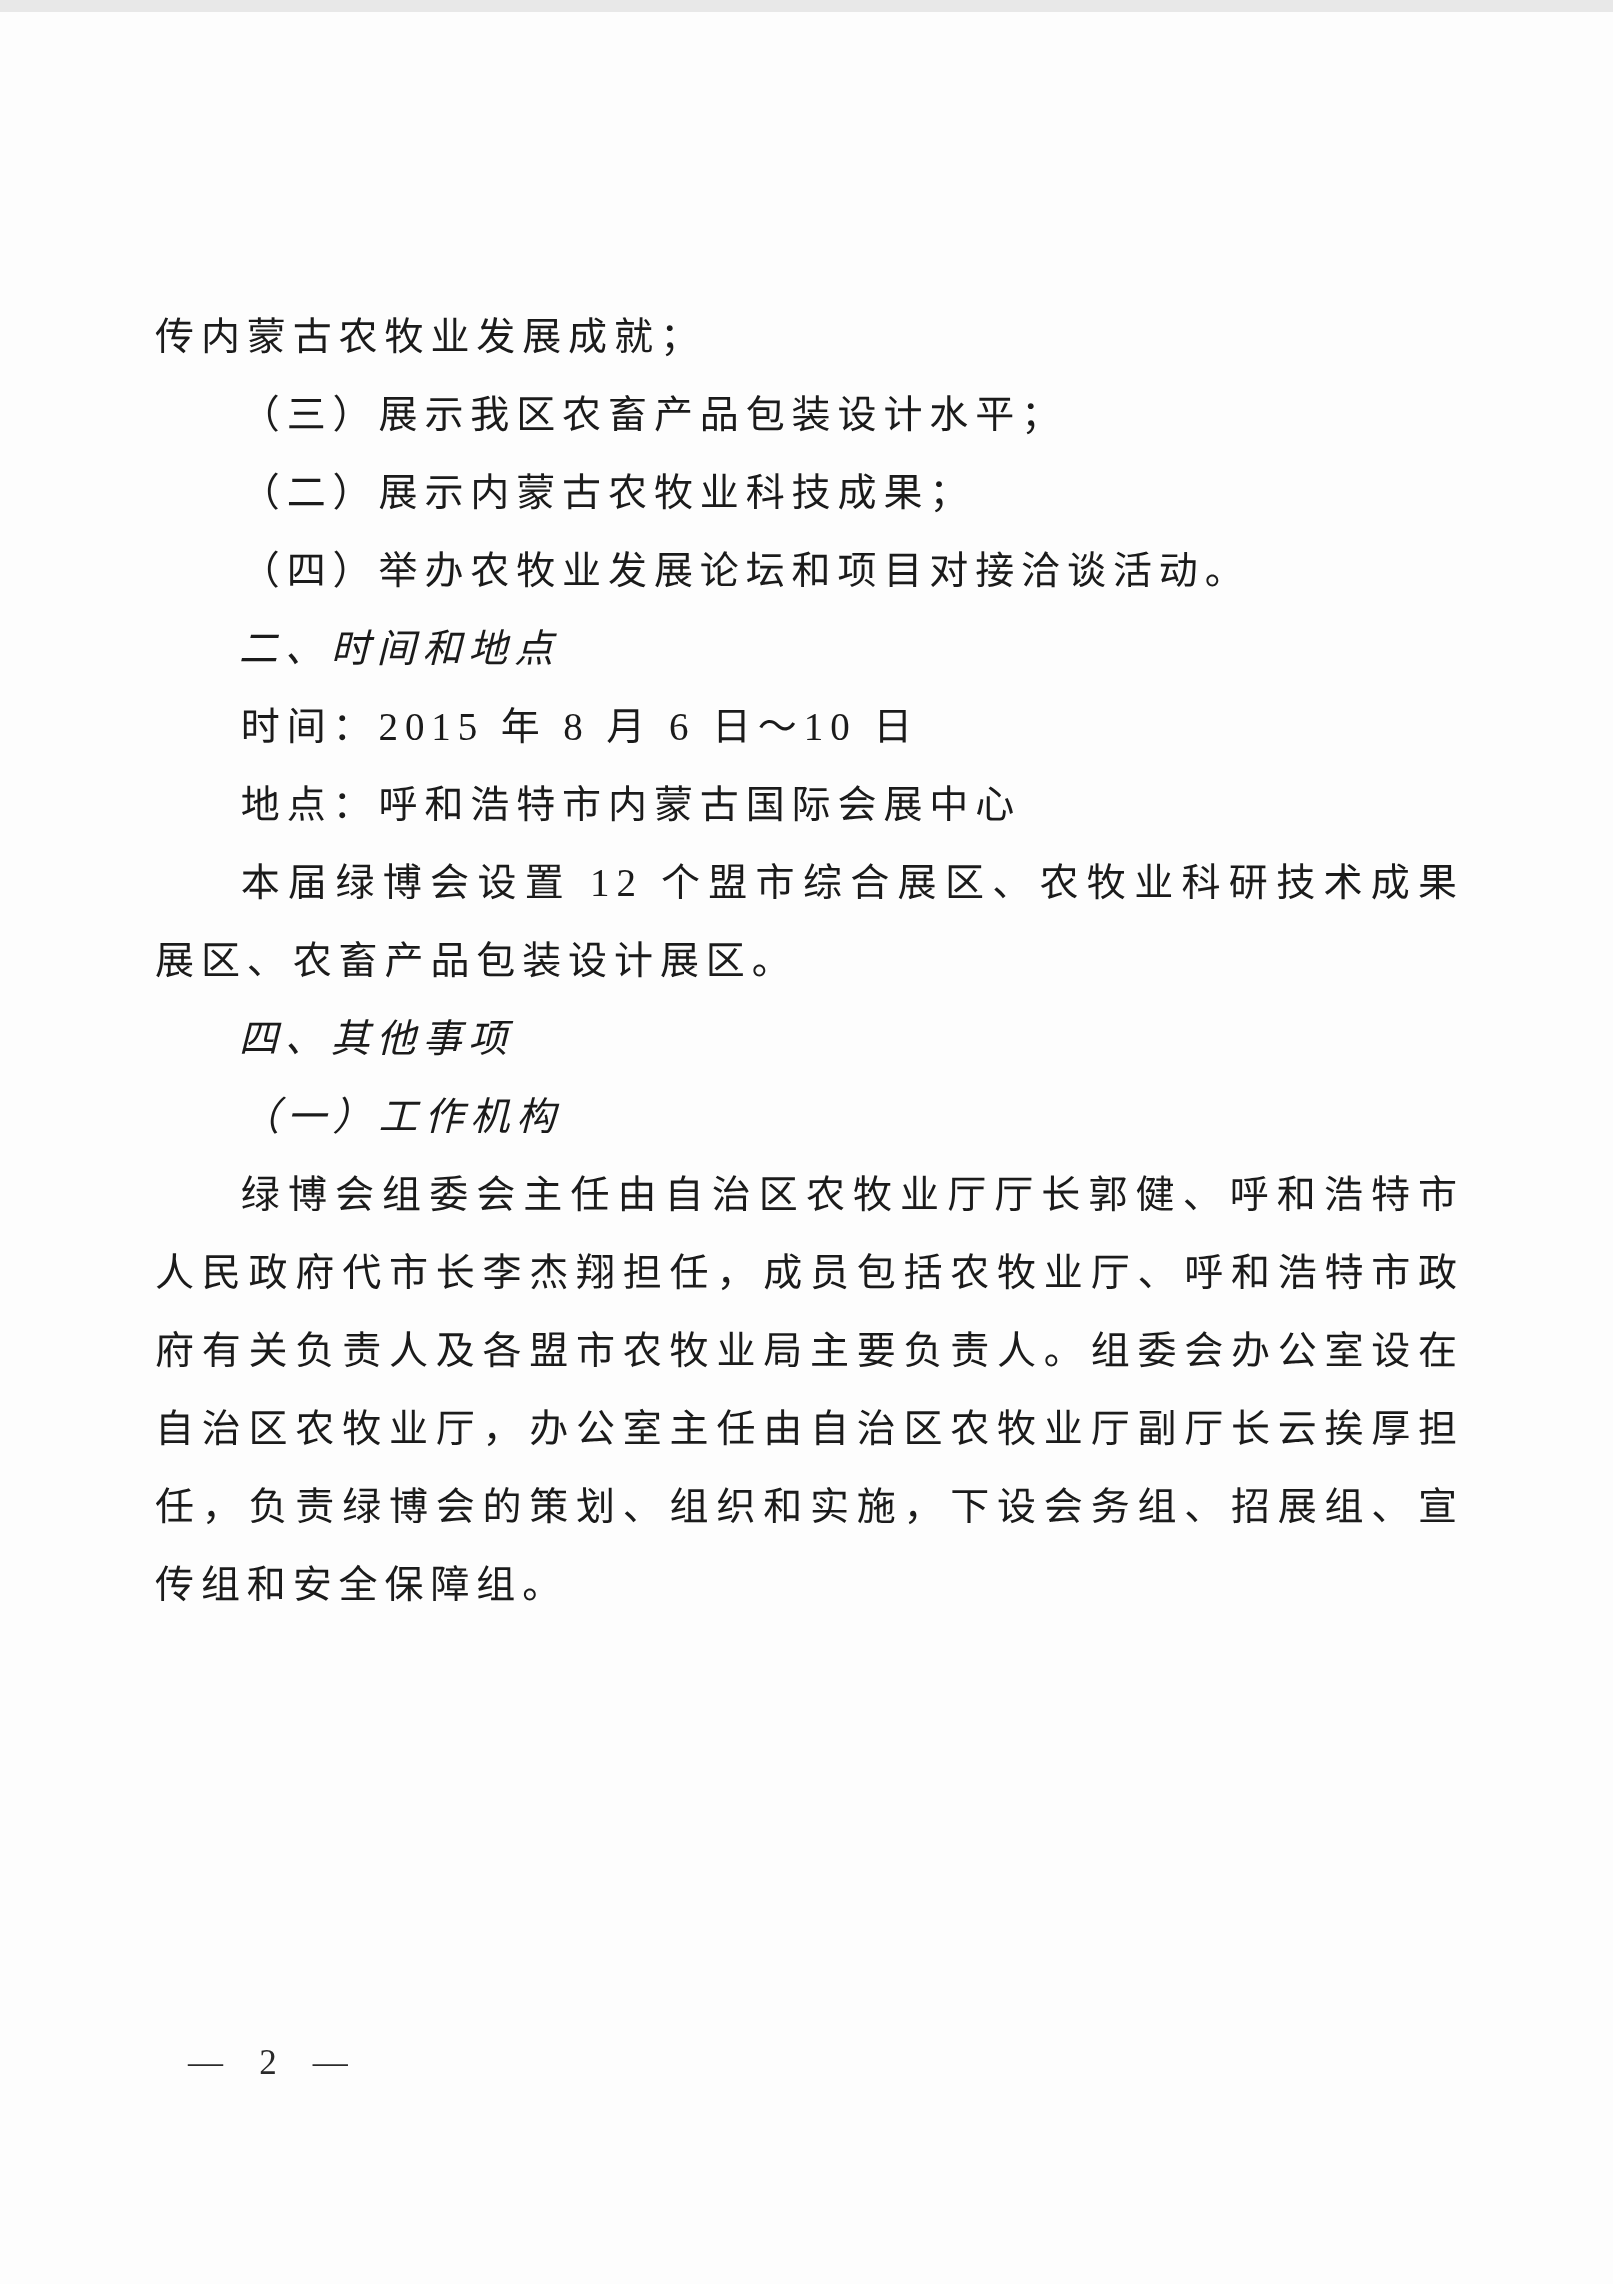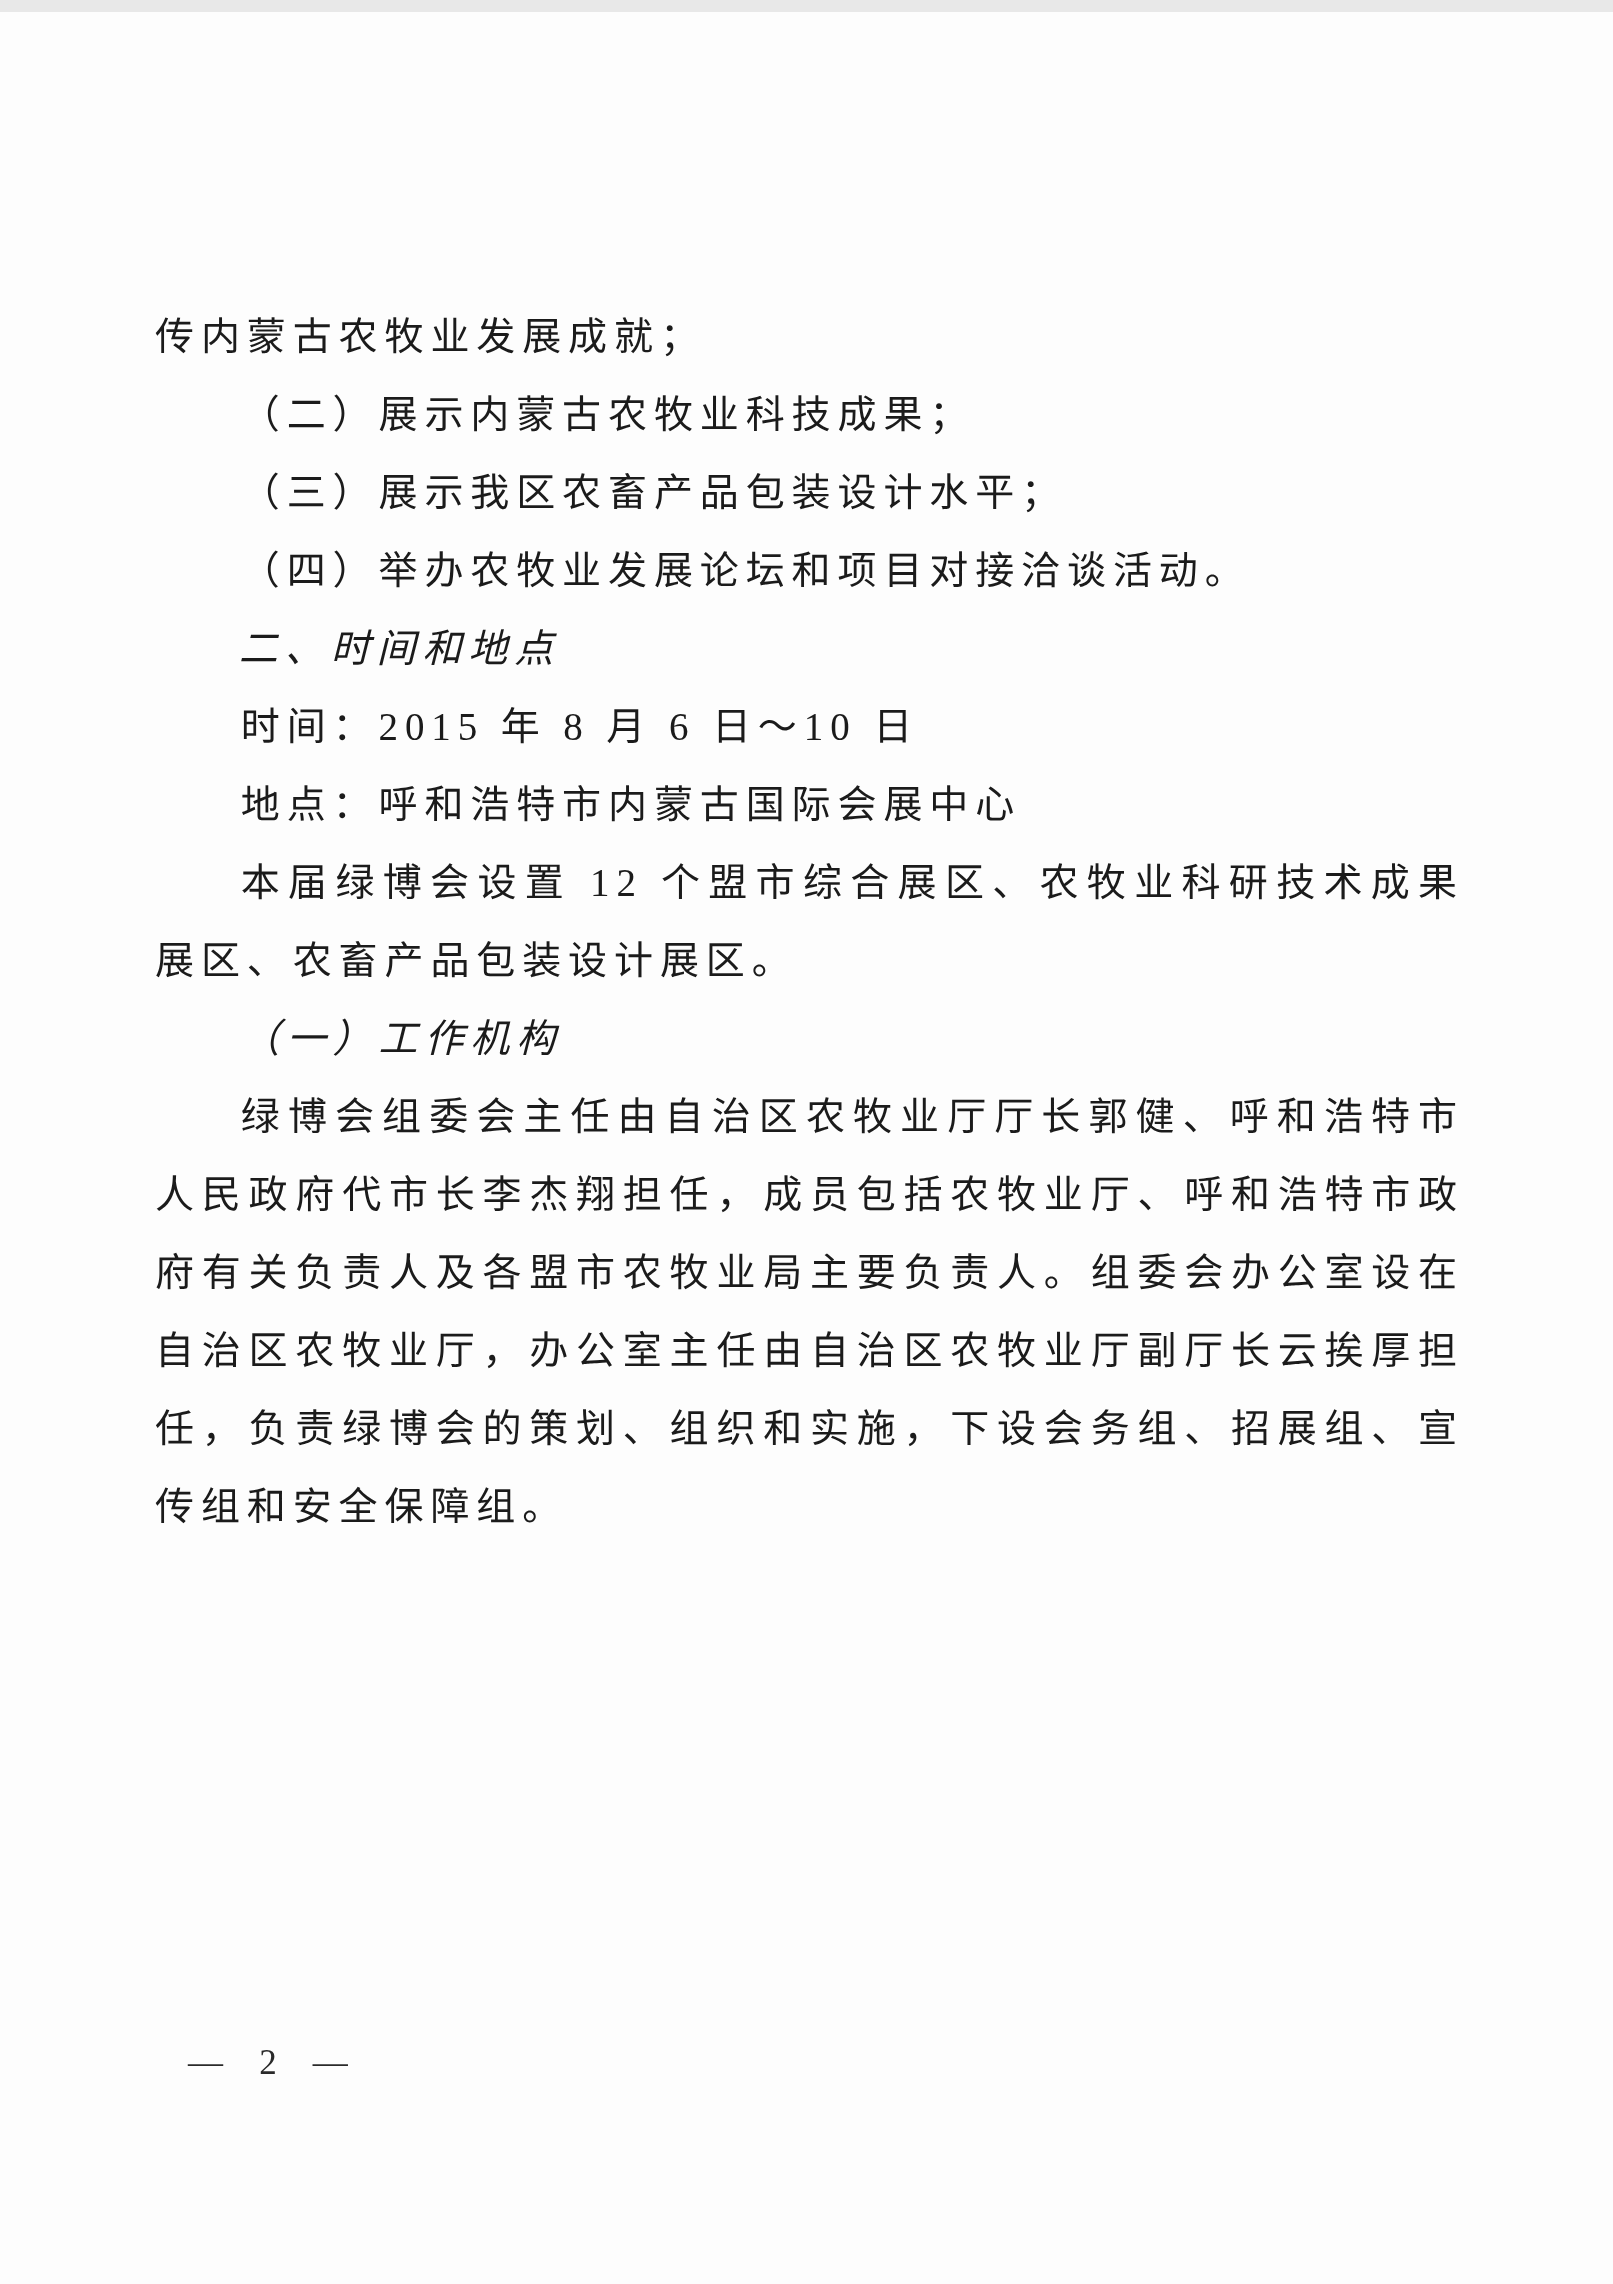--- a/index.html
+++ b/index.html
@@ -71,30 +71,31 @@
     font-family: "Liberation Serif", "DejaVu Serif", serif;
   }
 </style>
 </head>
 <body>
 
 <div class="page">
   <div class="content">
 
     <p class="body-line cont">传内蒙古农牧业发展成就；</p>
+    <p class="body-line item">（三）展示我区农畜产品包装设计水平；</p>
     <p class="body-line item">（二）展示内蒙古农牧业科技成果；</p>
-    <p class="body-line item">（三）展示我区农畜产品包装设计水平；</p>
     <p class="body-line item">（四）举办农牧业发展论坛和项目对接洽谈活动。</p>
 
     <h2 class="heading">二、时间和地点</h2>
     <p class="body-line item">时间：2015 年 8 月 6 日～10 日</p>
     <p class="body-line item">地点：呼和浩特市内蒙古国际会展中心</p>
 
     <p class="para">本届绿博会设置 12 个盟市综合展区、农牧业科研技术成果展区、农畜产品包装设计展区。</p>
 
+    <h2 class="heading">四、其他事项</h2>
     <p class="subheading">（一）工作机构</p>
     <p class="para">绿博会组委会主任由自治区农牧业厅厅长郭健、呼和浩特市人民政府代市长李杰翔担任，成员包括农牧业厅、呼和浩特市政府有关负责人及各盟市农牧业局主要负责人。组委会办公室设在自治区农牧业厅，办公室主任由自治区农牧业厅副厅长云挨厚担任，负责绿博会的策划、组织和实施，下设会务组、招展组、宣传组和安全保障组。</p>
 
   </div>
 
   <div class="page-number">— 2 —</div>
 </div>
 
 
 </body></html>

